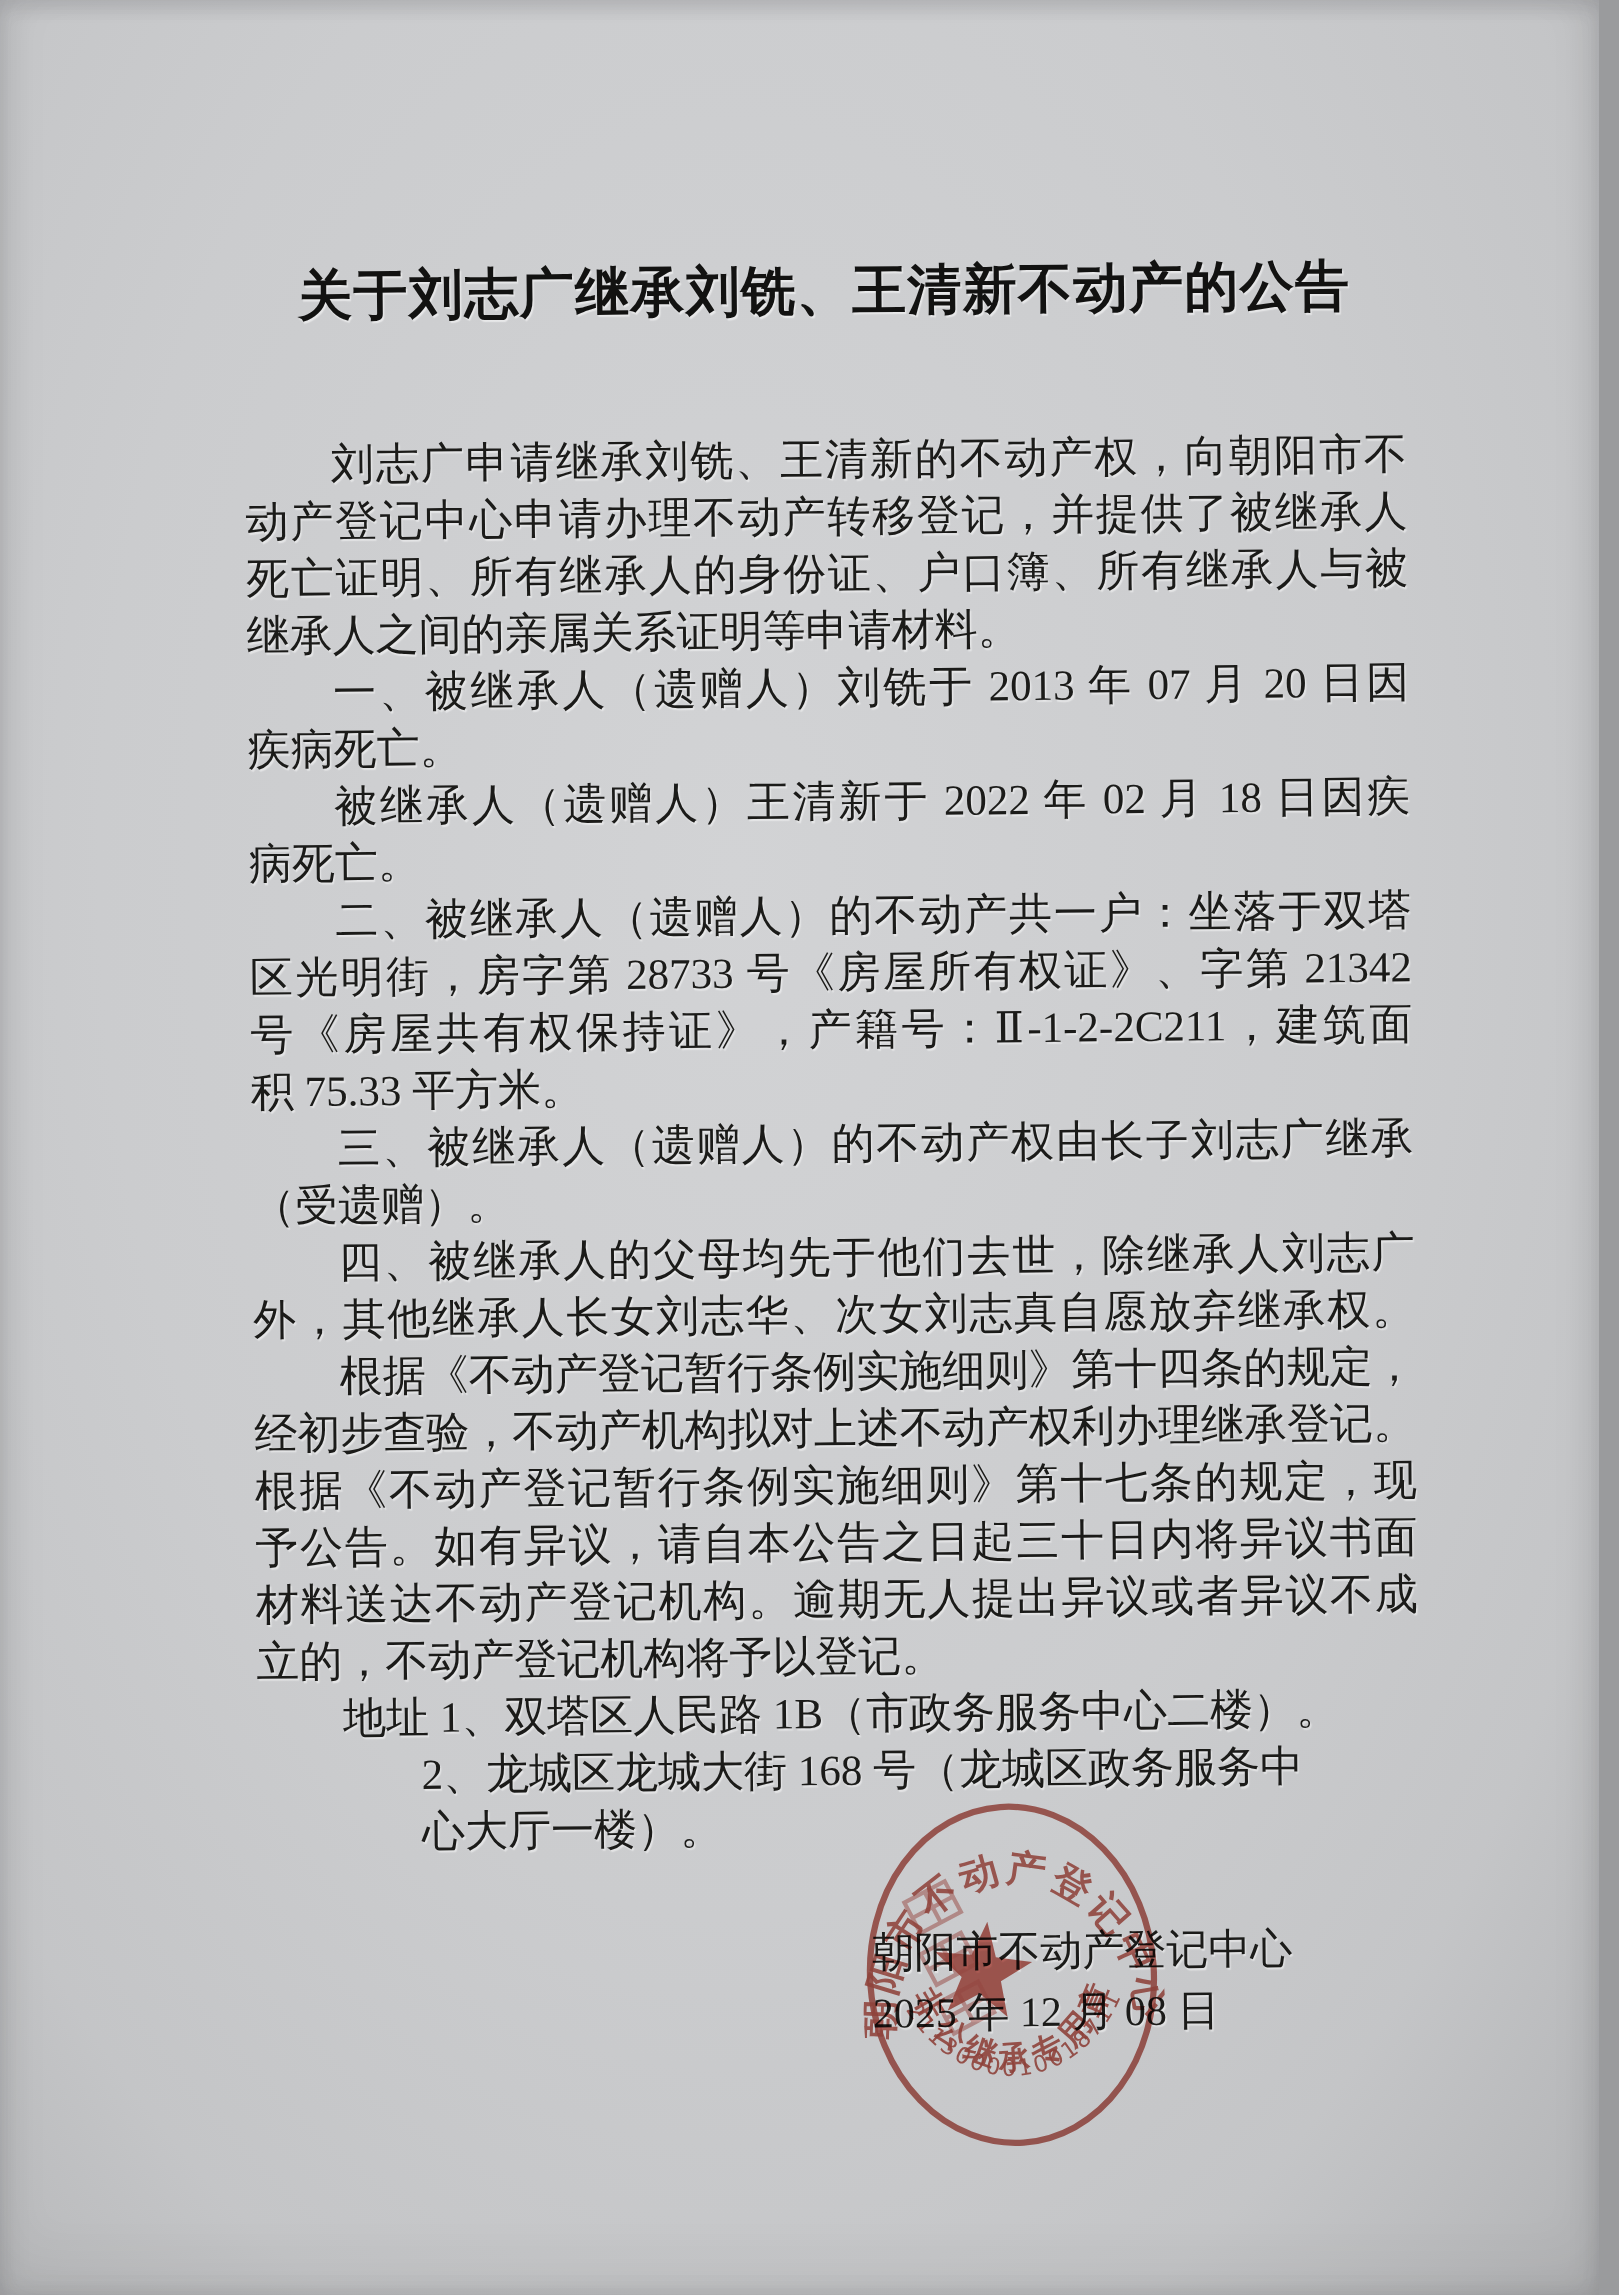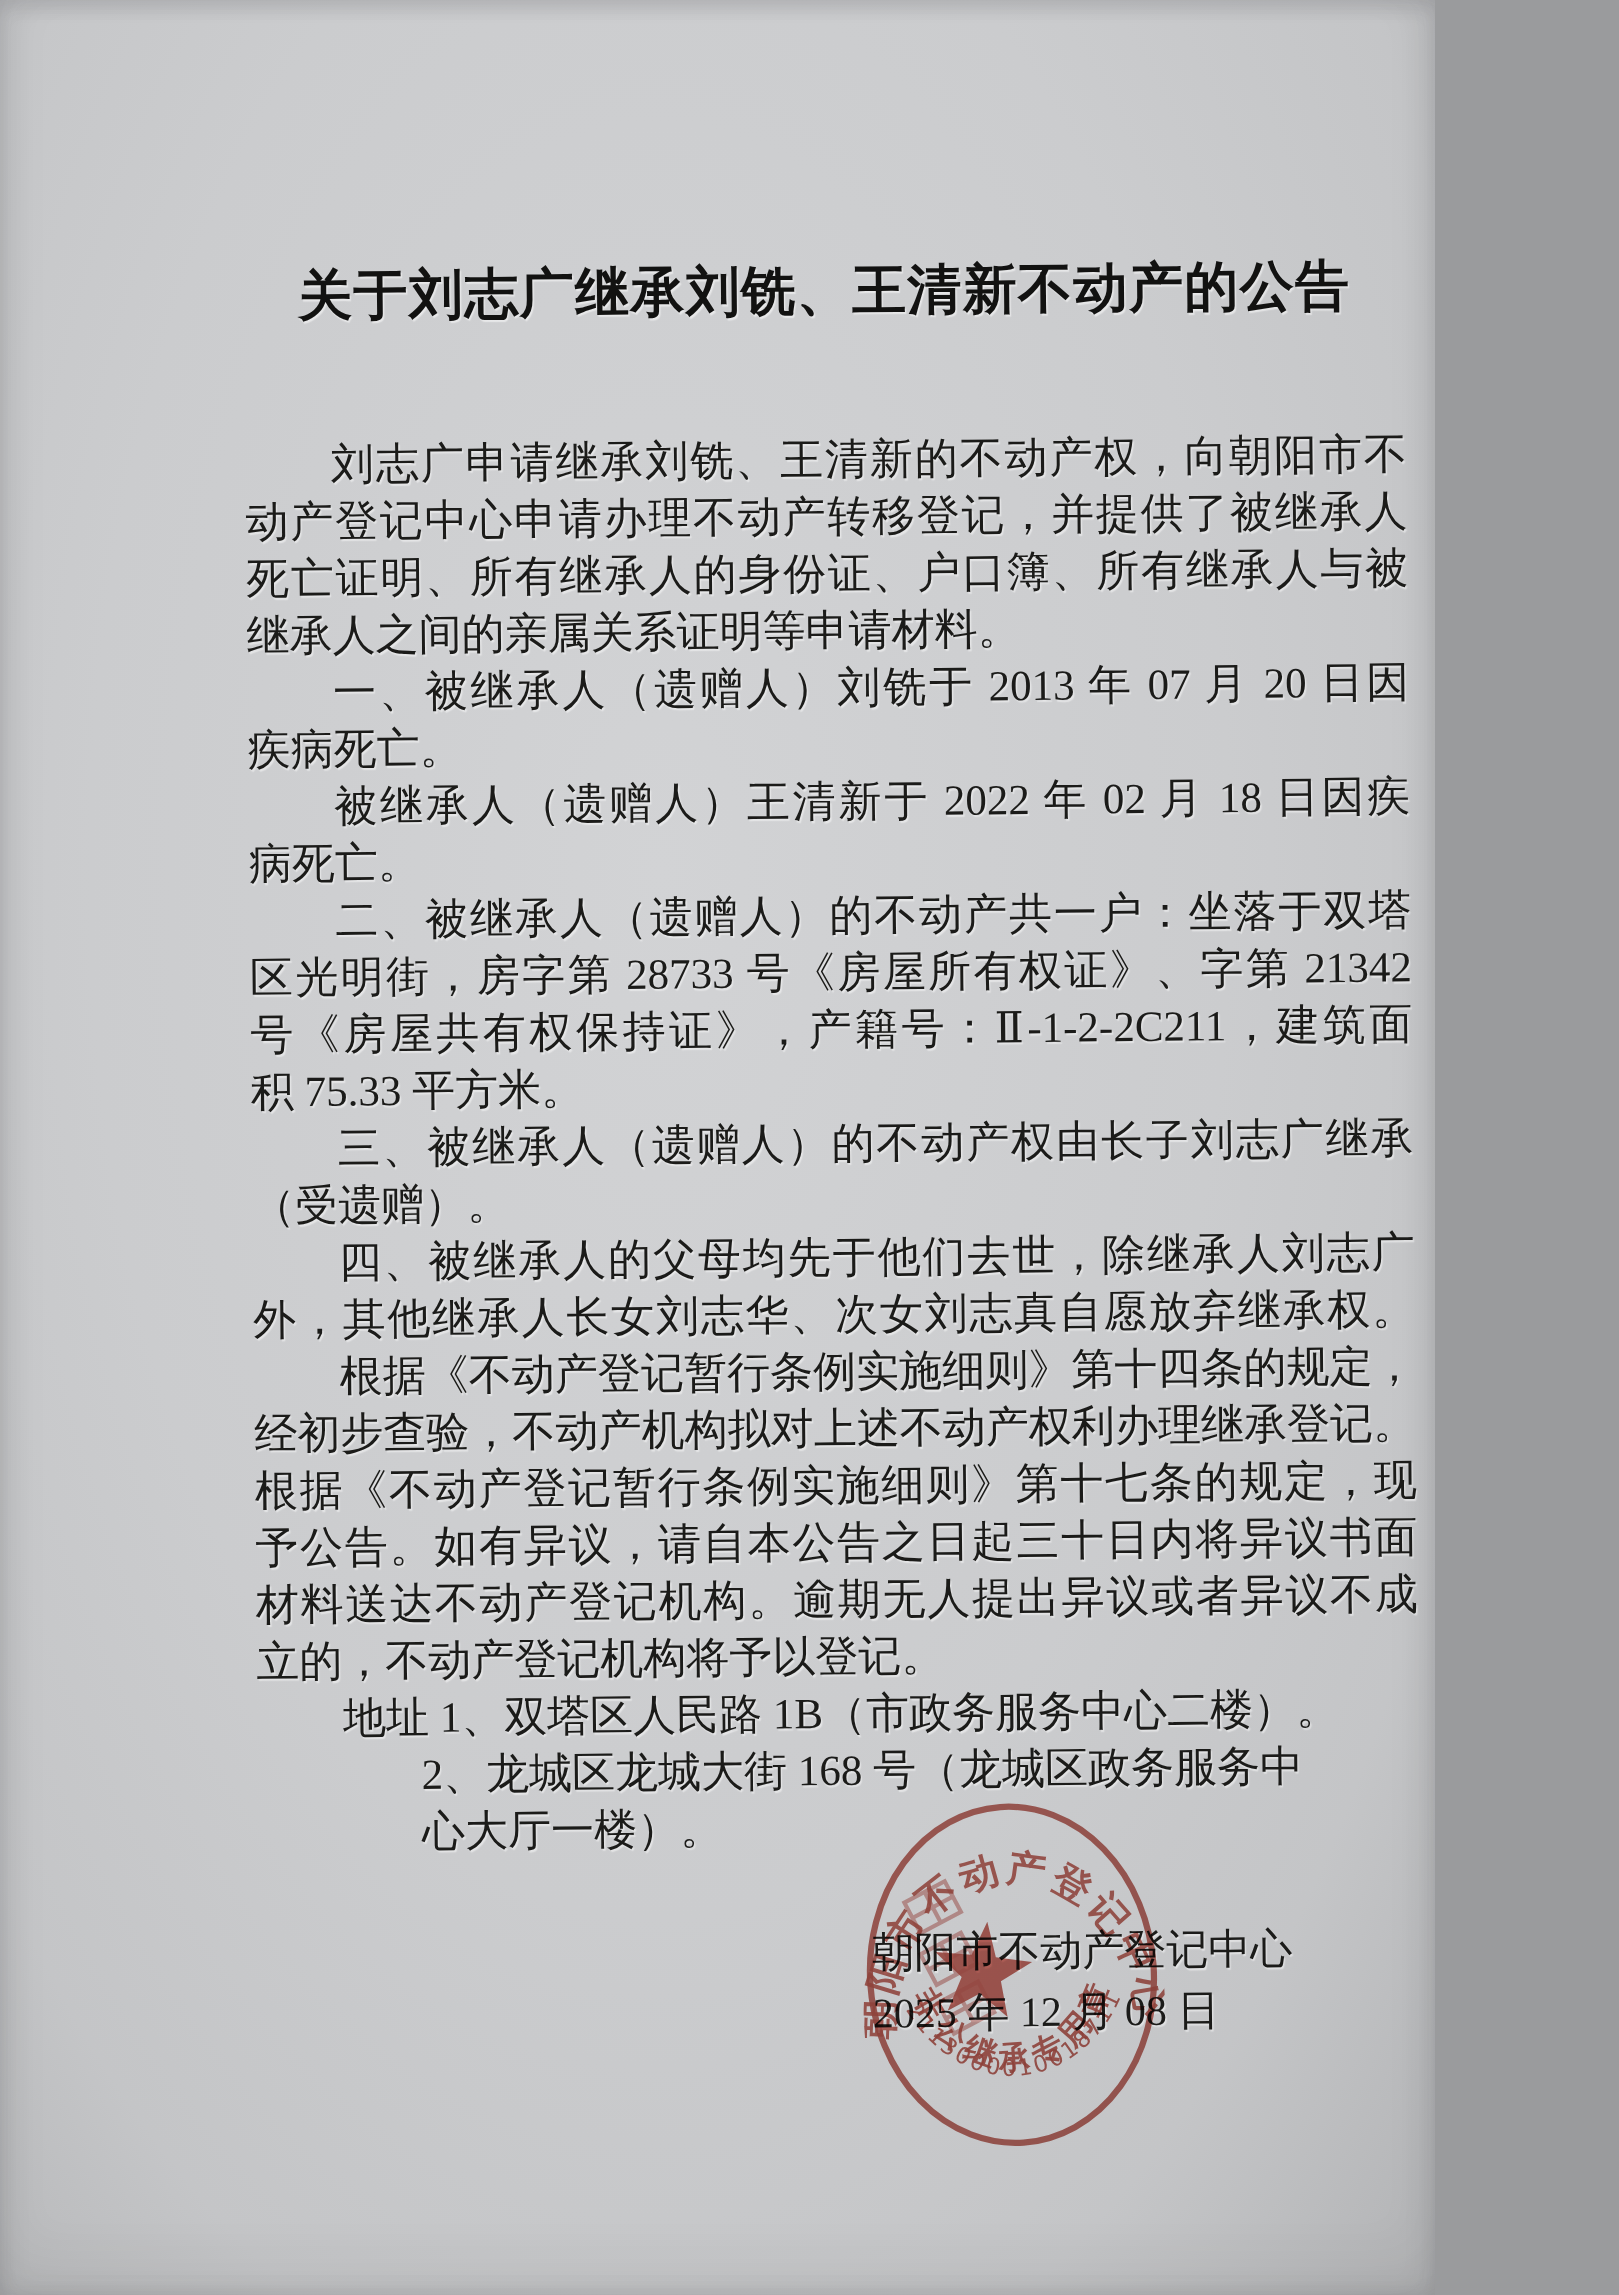--- a/index.html
+++ b/index.html
@@ -2,21 +2,21 @@
 <html style="font-size:11px"><head>
 <meta charset="utf-8">
 <style>
   html,body{margin:0;padding:0;}
   body{
     width:1619px;height:2295px;
     font-family:"Liberation Serif","DejaVu Serif",serif;
     background:#9a9b9d;
   }
   .page{
-    position:relative;width:1435px;height:2295px;overflow:hidden;
+    position:relative;width:1599px;height:2295px;overflow:hidden;
     background:radial-gradient(ellipse at 46% 38%, #d2d3d5 0%, #cbccce 52%, #c4c5c7 78%, #b2b3b5 100%);
   }
   .page::before{
     content:"";position:absolute;inset:0;pointer-events:none;
     box-shadow:inset 0 7px 18px rgba(40,40,45,.10), inset 0 -28px 55px rgba(40,40,45,.07),
                inset 9.7px 0 28px rgba(40,40,45,.05), inset -9.7px 0 28px rgba(40,40,45,.05);
   }
   .doc{
     position:absolute;left:243px;top:258px;width:1162px;
     transform:rotate(-0.55deg);transform-origin:50% 0;

